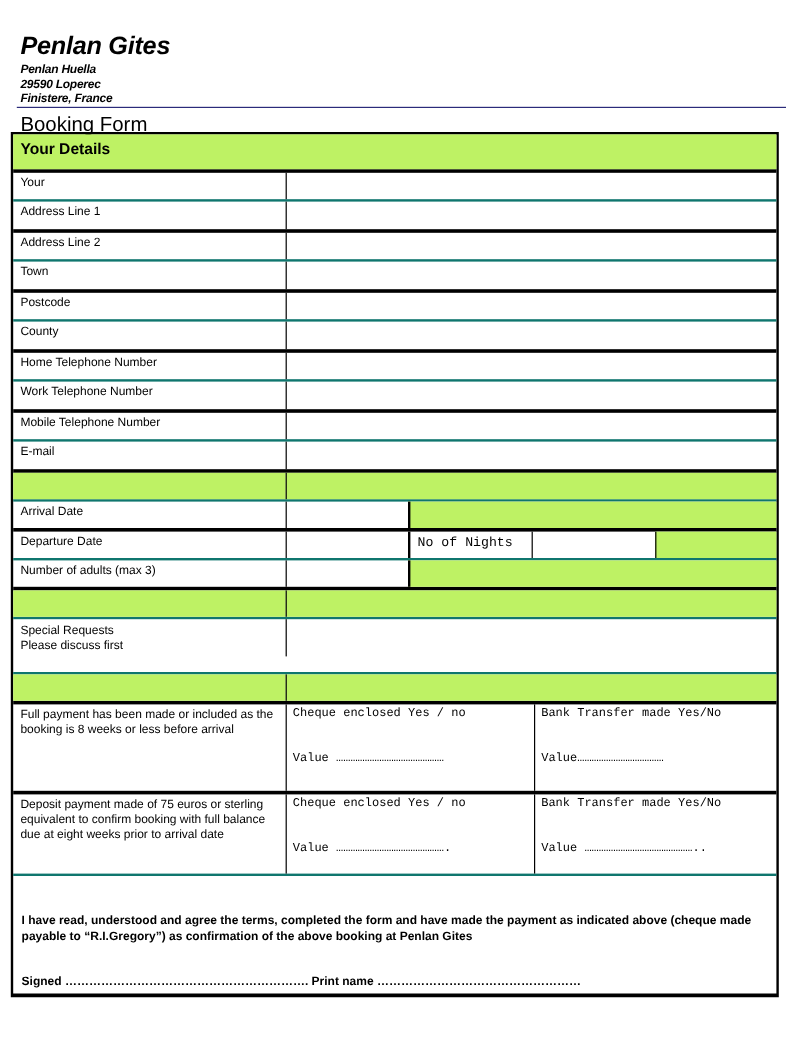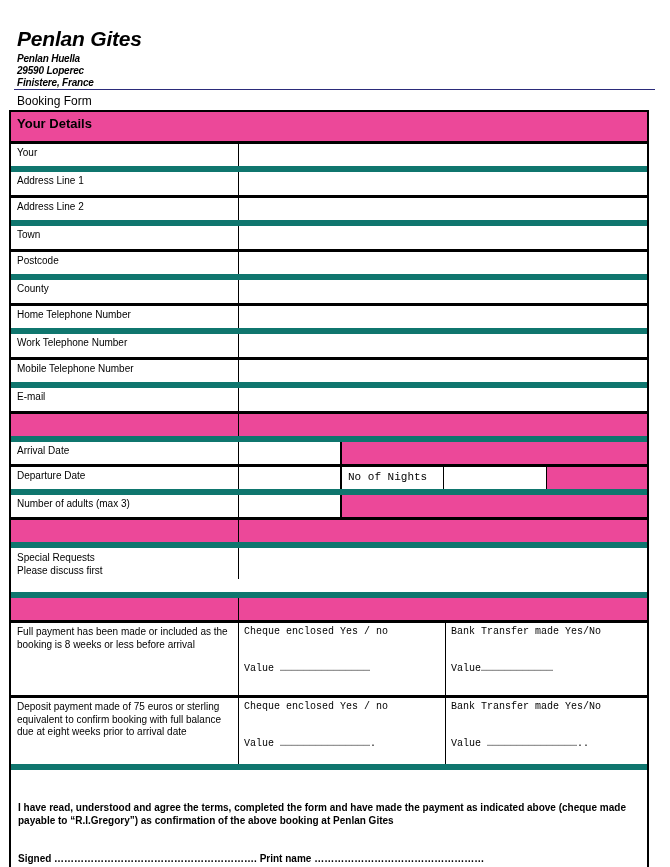--- a/index.html
+++ b/index.html
@@ -1,30 +1,30 @@
 <!DOCTYPE html>
 <html><head>
   <meta charset="utf-8">
   <style>
     html, body { margin: 0; padding: 0; background: #ffffff; }
     body { width: 670px; height: 867px; position: relative; overflow: hidden;
            font-family: "Liberation Sans", sans-serif; color: #000; }
     .hdr-title { position: absolute; left: 17px; top: 27px; font-size: 21px; font-weight: bold; font-style: italic; letter-spacing: -0.2px; }
     .hdr-line { position: absolute; left: 17px; font-size: 10px; font-weight: bold; font-style: italic; letter-spacing: -0.2px; }
     .hdr-rule { position: absolute; left: 14px; width: 641px; top: 89px; height: 1px; background: #2b2b7a; }
-    .form-label-top { position: absolute; left: 17px; top: 94px; font-size: 12px; }
+    .form-label-top { position: absolute; left: 17px; top: 94px; font-size: 17px; }
 
     .sheet { position: absolute; left: 9px; top: 110px; width: 640px; border: 2px solid #000; border-bottom: 3px solid #000; box-sizing: border-box; }
-    .row { display: flex; box-sizing: border-box; border-top: 6px solid #0f766e; }
+    .row { display: flex; box-sizing: border-box; border-top: 2px solid #0f766e; }
     .row.thick { border-top: 3px solid #000; }
     .row.first { border-top: none; }
     .cell { box-sizing: border-box; font-size: 10px; padding: 3px 6px; overflow: hidden; }
     .cell + .cell { border-left: 1px solid #000; font-family: Liberation Mono, monospace; }
     .cell.thickl { border-left: 2px solid #000; }
-    .grey { background: #ec4899; }
+    .grey { background: #bef264; }
     .lab { width: 227px; }
     .val { flex: 1; }
     .h23 { height: 23px; }
     .h22 { height: 22px; }
     .sec-title { font-size: 13px; font-weight: bold; padding: 4px 6px; height: 29px; }
     .pay-desc { width: 227px; height: 72px; line-height: 12.5px; padding-top: 3px; }
     .pay-col { width: 207px; height: 72px; position: relative; }
     .pay-col2 { flex: 1; height: 72px; position: relative; }
     .pay-col .t1, .pay-col2 .t1 { position: absolute; left: 5px; top: 3px; }
     .pay-col .t2, .pay-col2 .t2 { position: absolute; left: 5px; top: 40px; white-space: nowrap; }

